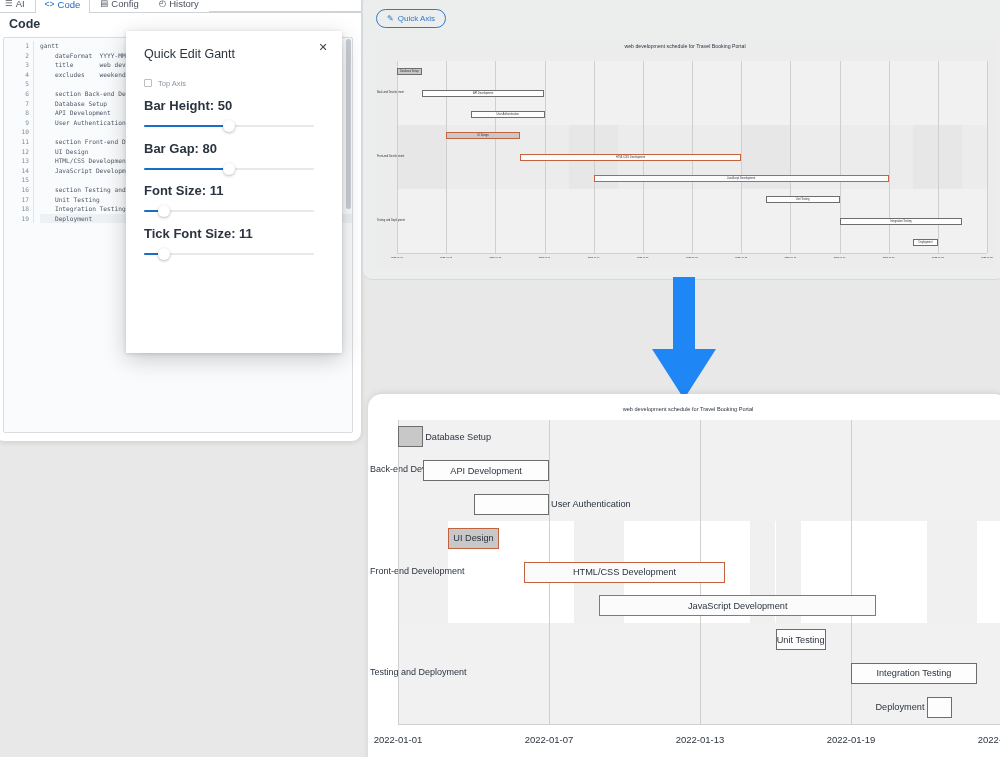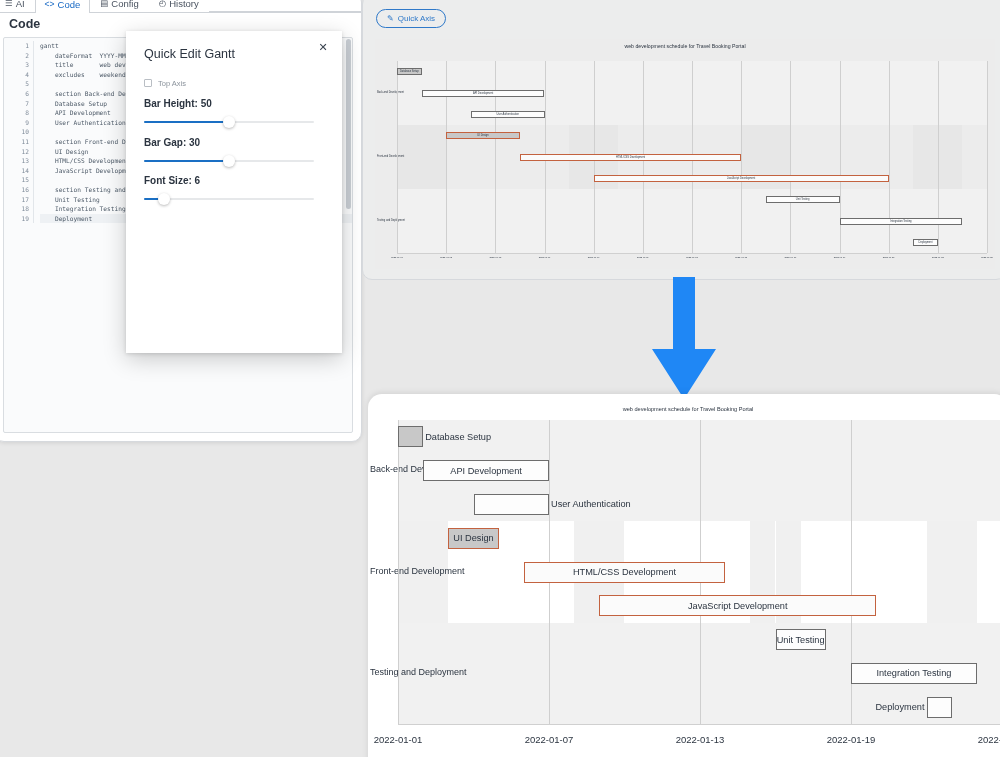--- a/index.html
+++ b/index.html
@@ -84,21 +84,21 @@
     cursor:pointer;
   }
   #dialog-body{ position:absolute; left:18px; right:28px; top:44px; }
   .chkrow{ display:flex; align-items:center; gap:6px; height:16px; margin-bottom:7px; }
   .chkbox{
     width:8px; height:8px; border:1px solid #b9bec4; border-radius:1px; background:#fff;
     cursor:pointer;
   }
   .chklabel{ font-size:7.5px; color:#8b939c; }
   .ctrl{ margin-bottom:8.5px; }
-  .ctrl-label{ font-size:10px; font-weight:bold; color:#2b3440; margin-bottom:7px; }
+  .ctrl-label{ font-size:13px; font-weight:bold; color:#2b3440; margin-bottom:7px; }
   .slider{ position:relative; height:12px; }
   .slider .track{
     position:absolute; left:0; right:0; top:5px; height:2px;
     background:#e6e8ea; border-radius:2px;
   }
   .slider .fill{
     position:absolute; left:0; top:5px; height:2px;
     background:#1a6fc4; border-radius:2px;
   }
   .slider .knob{
@@ -231,29 +231,37 @@
 
   <div class="ctrl">
         <div class="ctrl-label">Bar Height: 50</div>
         <div class="slider">
           <div class="track"></div>
           <div class="fill" style="width:50%"></div>
           <div class="knob" style="left:50%"></div>
         </div>
       </div>
       <div class="ctrl">
-        <div class="ctrl-label">Bar Gap: 30</div>
+        <div class="ctrl-label">Bar Gap: 80</div>
         <div class="slider">
           <div class="track"></div>
           <div class="fill" style="width:50%"></div>
           <div class="knob" style="left:50%"></div>
         </div>
       </div>
       <div class="ctrl">
-        <div class="ctrl-label">Font Size: 6</div>
+        <div class="ctrl-label">Font Size: 11</div>
+        <div class="slider">
+          <div class="track"></div>
+          <div class="fill" style="width:12%"></div>
+          <div class="knob" style="left:12%"></div>
+        </div>
+      </div>
+      <div class="ctrl">
+        <div class="ctrl-label">Tick Font Size: 11</div>
         <div class="slider">
           <div class="track"></div>
           <div class="fill" style="width:12%"></div>
           <div class="knob" style="left:12%"></div>
         </div>
       </div>
     </div>
 </div>
 
 <div id="preview-panel">

